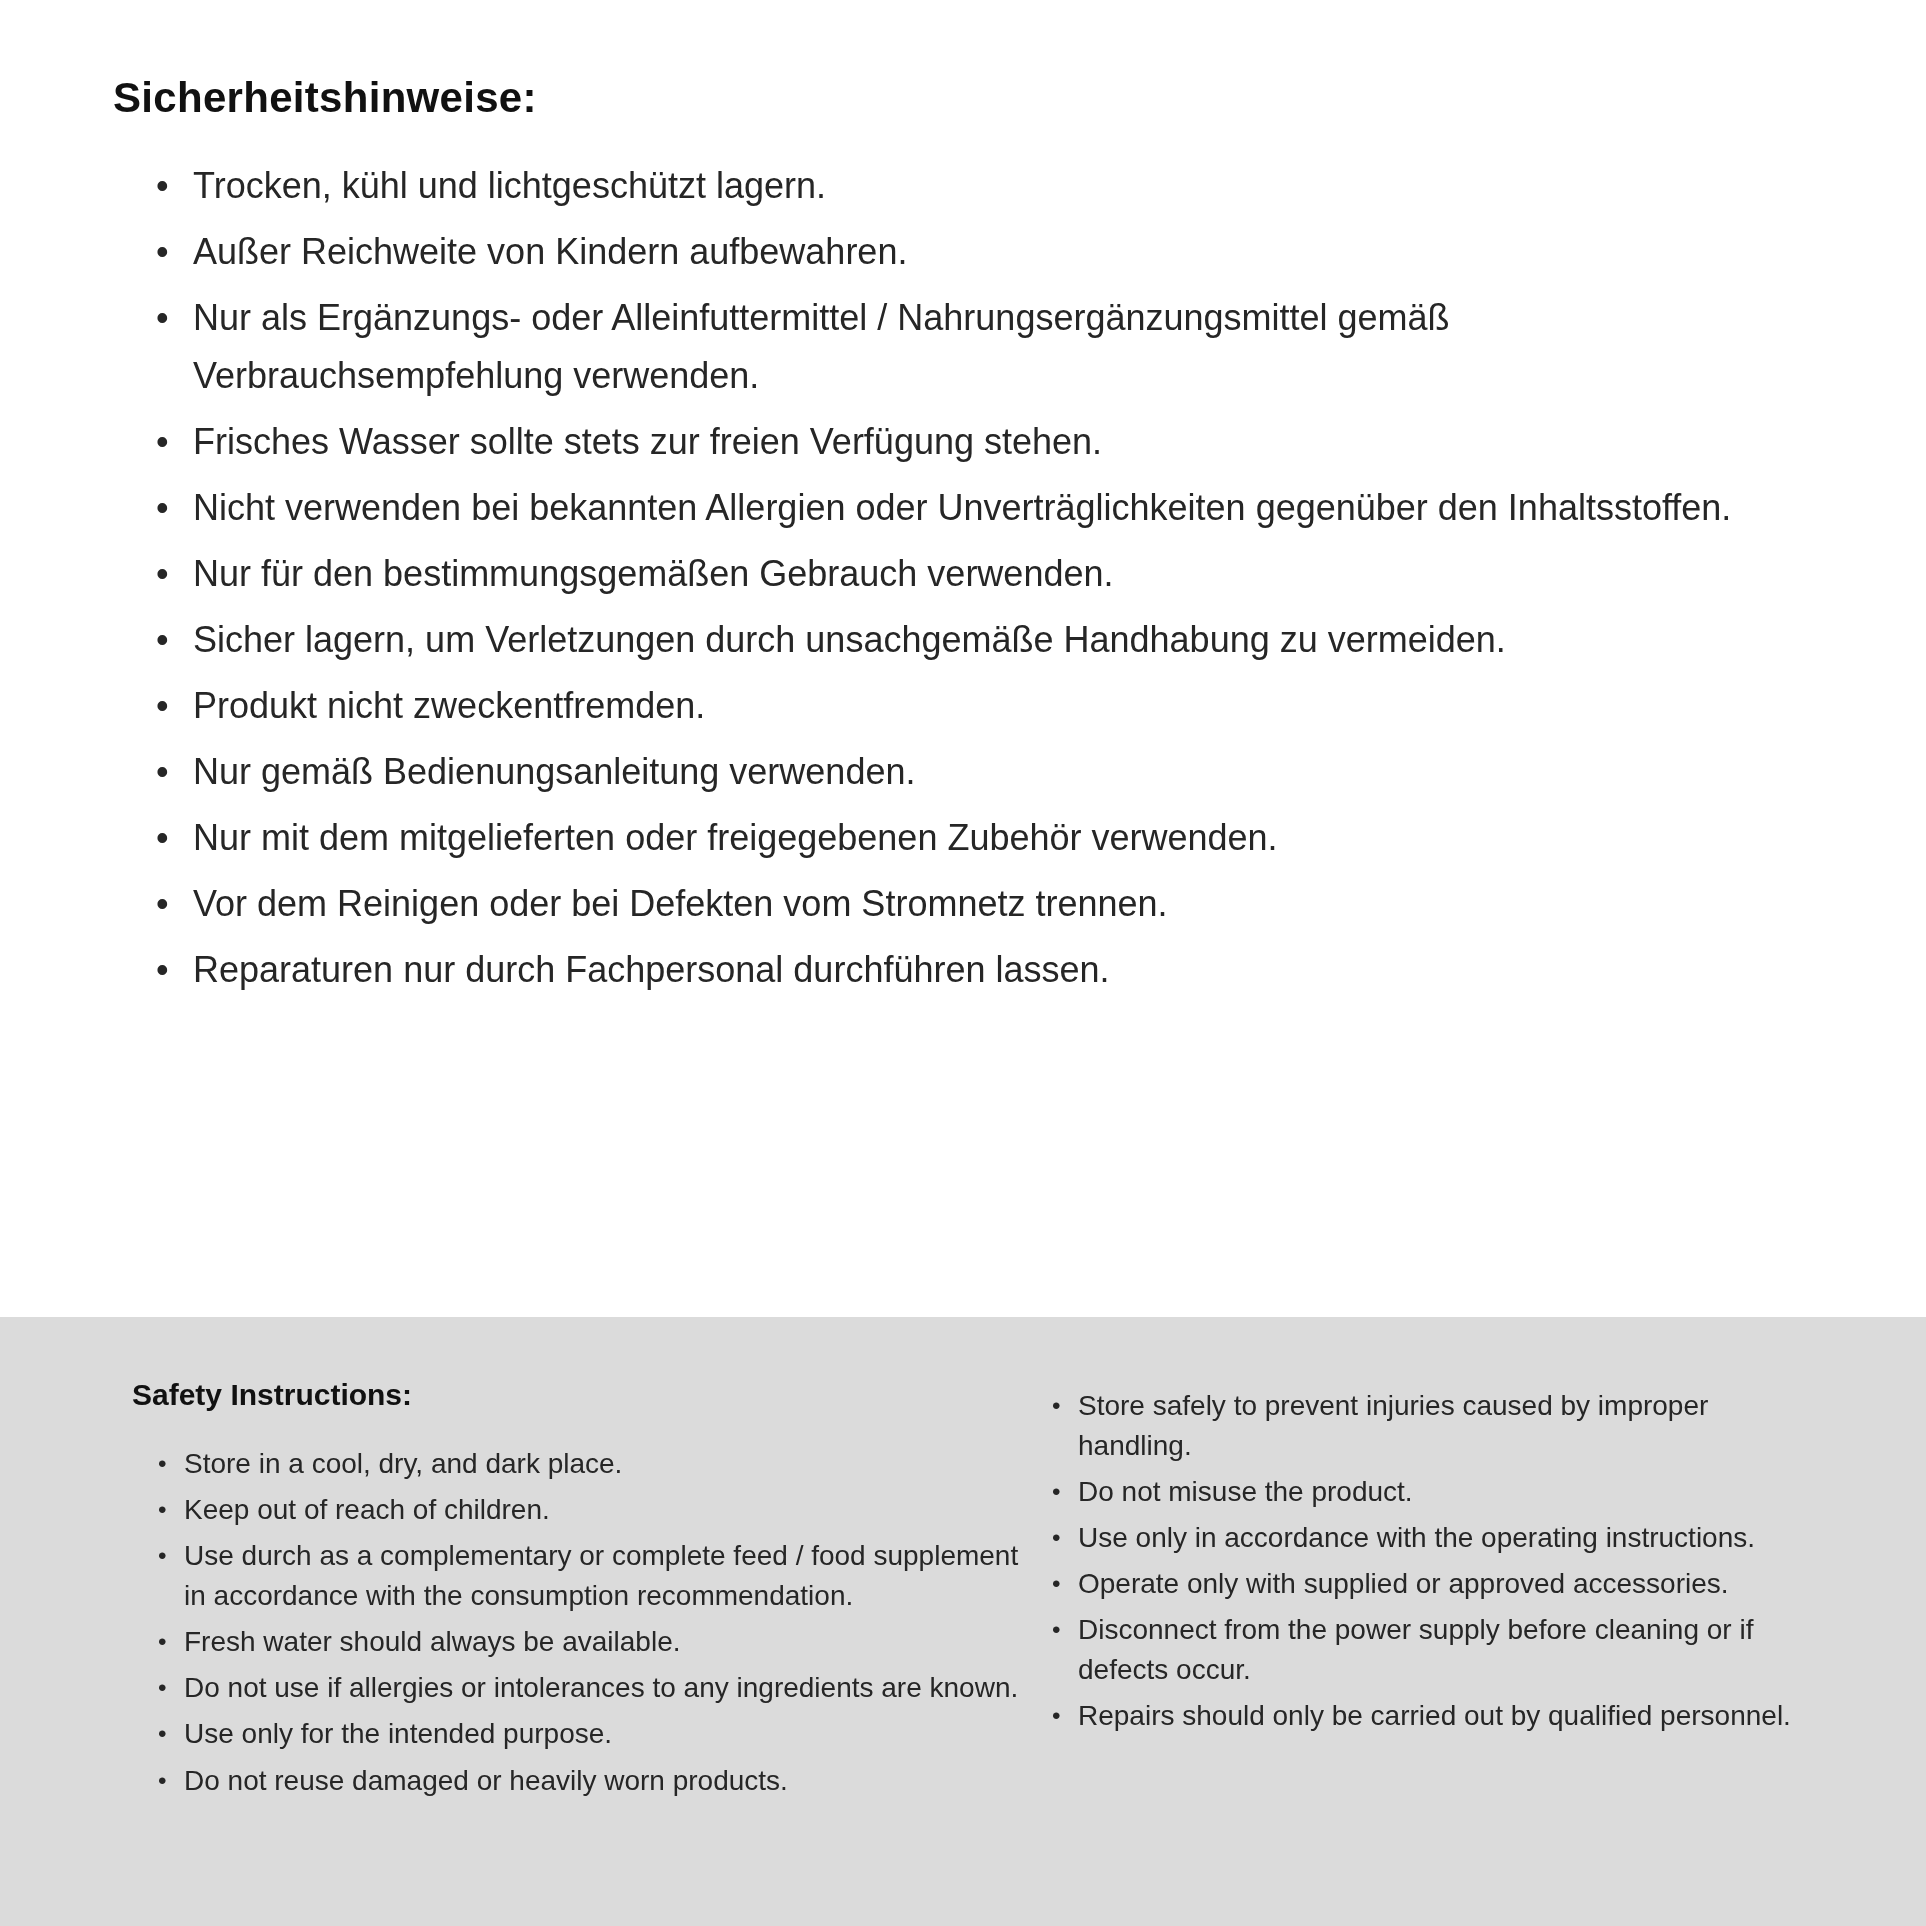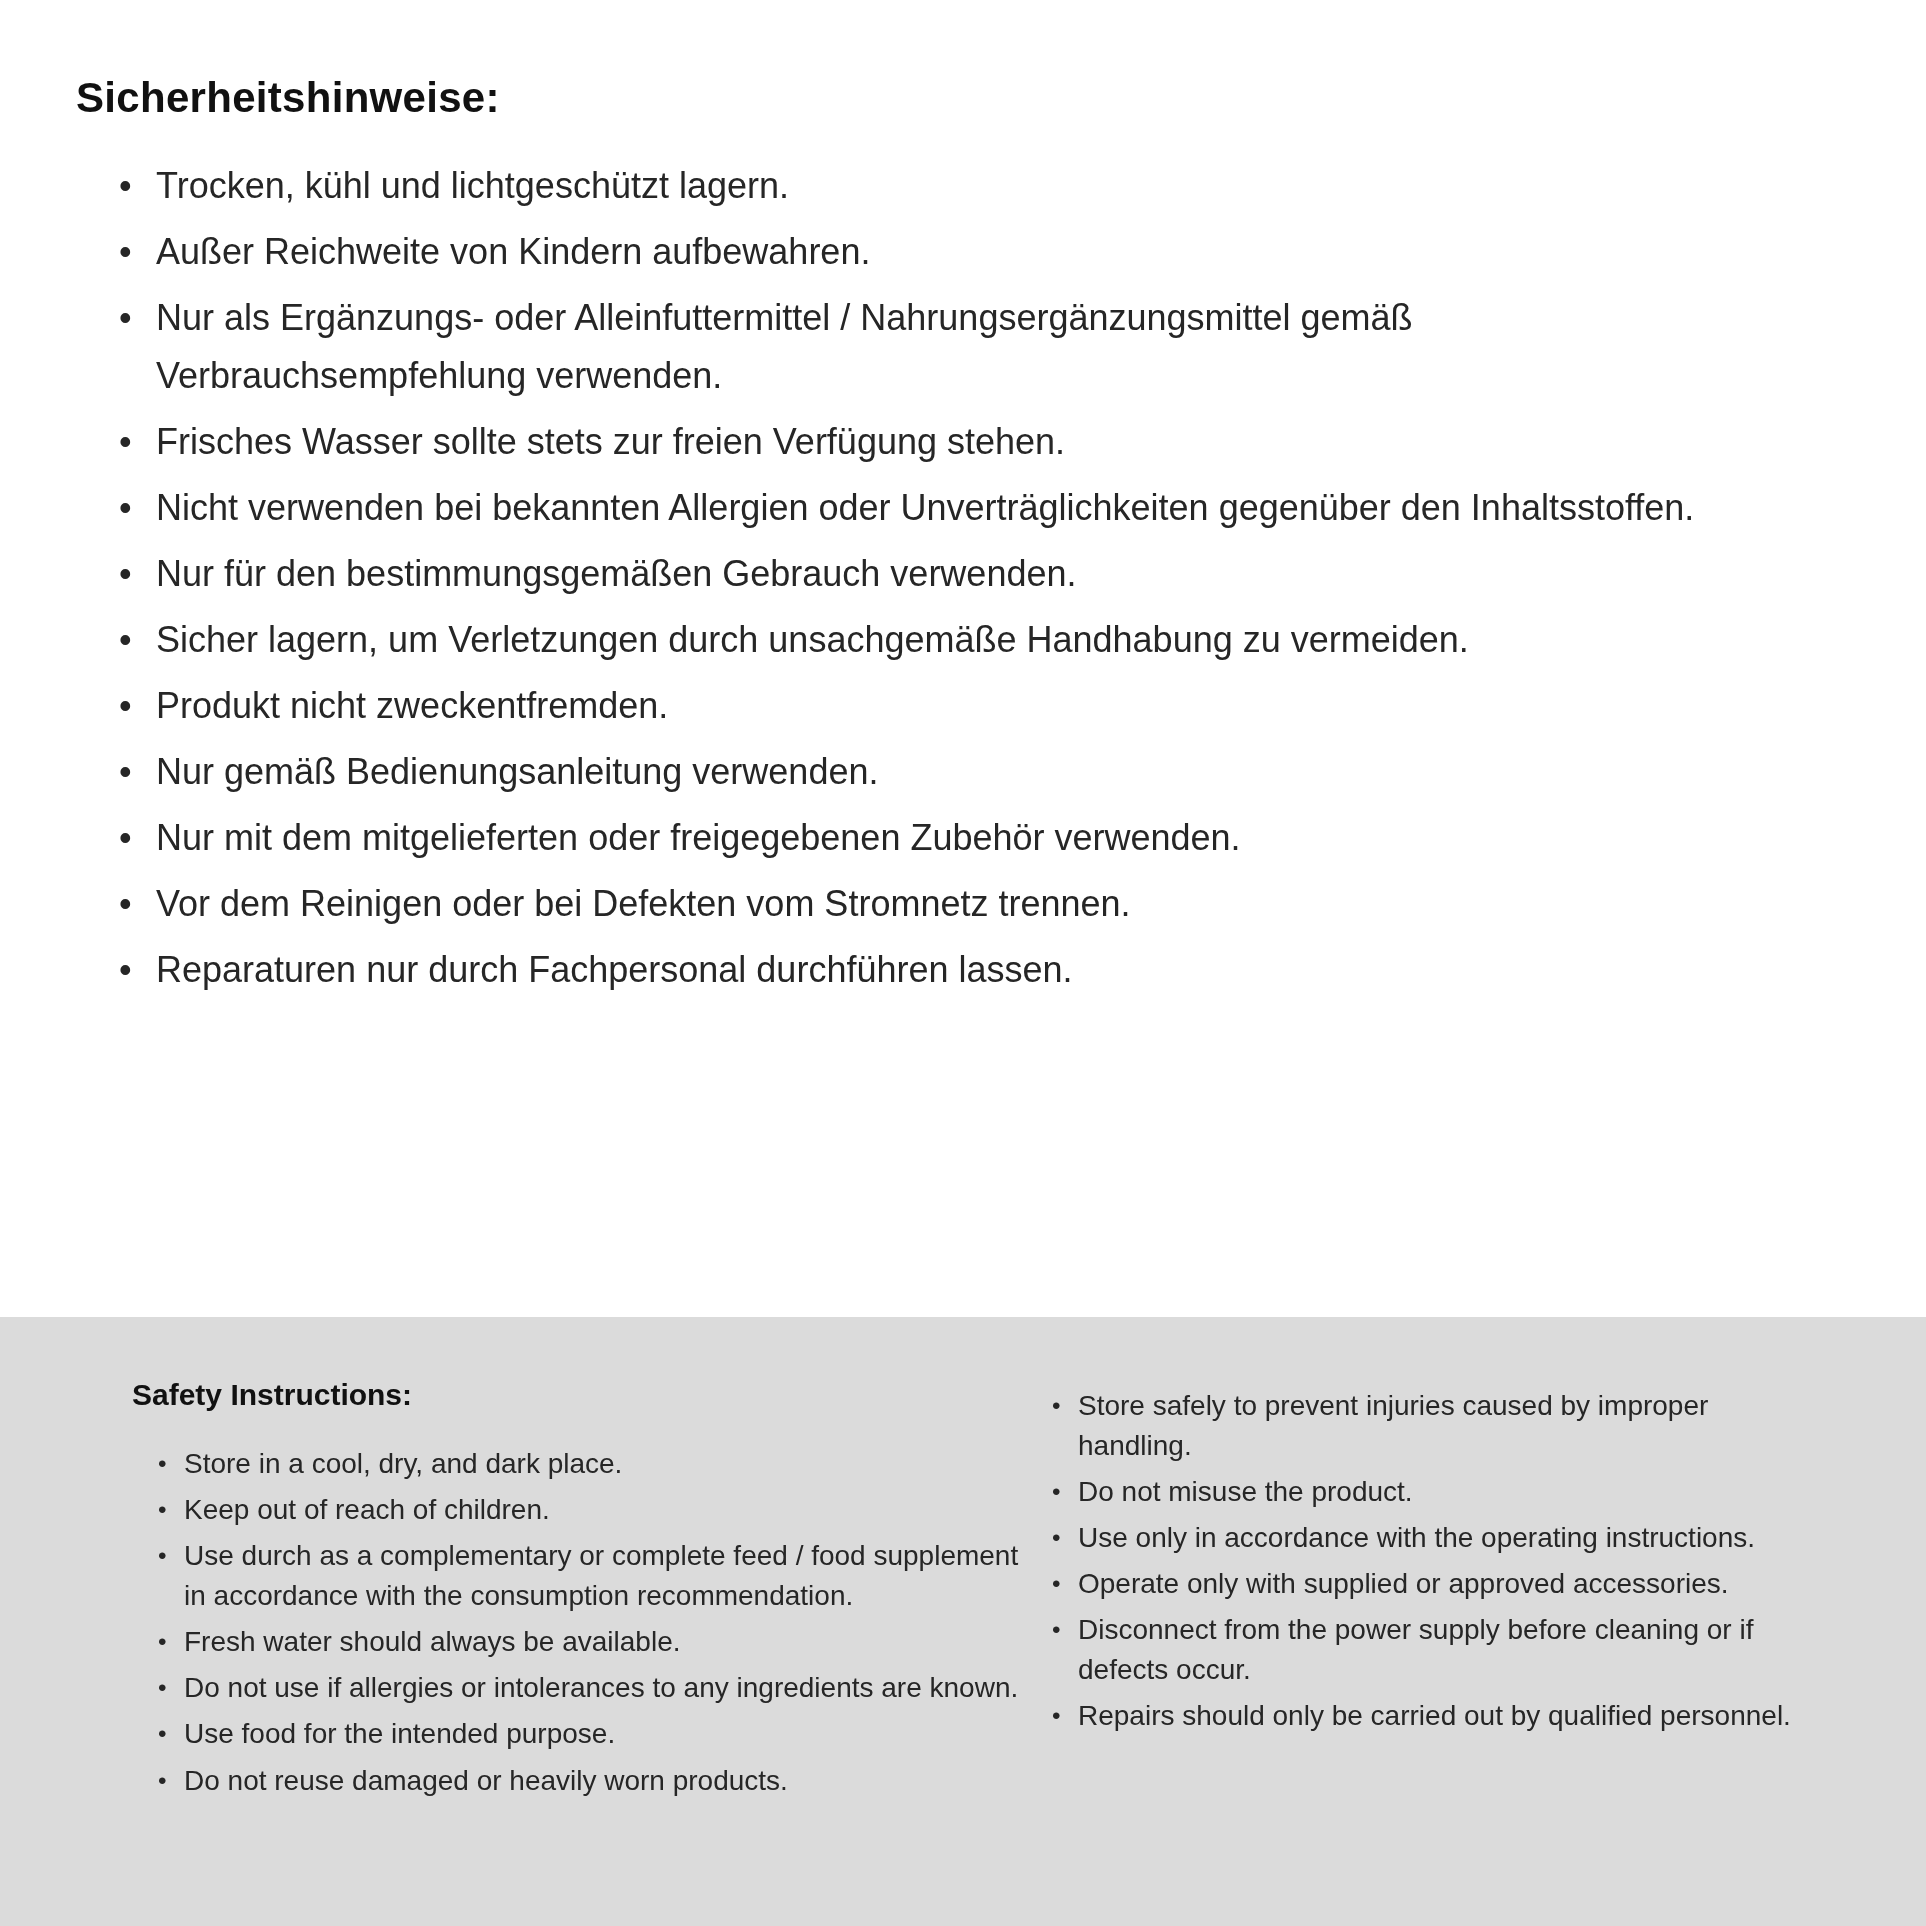--- a/index.html
+++ b/index.html
@@ -16,21 +16,21 @@
     overflow: hidden;
   }
   .page {
     position: relative;
     width: 1926px;
     height: 1926px;
   }
 
   
   .de-section {
-    padding: 74px 128px 0 76px;
+    padding: 74px 128px 0 113px;
   }
   .de-heading {
     font-size: 42px;
     font-weight: 700;
     color: #111111;
     margin: 0 0 35px 0;
     letter-spacing: 0.3px;
   }
   ul.bullet-list {
     list-style: none;
@@ -137,21 +137,21 @@
   <section class="en-section">
     <div class="en-columns">
       <div class="en-col-left">
         <h2 class="en-heading">Safety Instructions:</h2>
         <ul class="bullet-list">
             <li>Store in a cool, dry, and dark place.</li>
             <li>Keep out of reach of children.</li>
             <li>Use durch as a complementary or complete feed / food supplement in accordance with the consumption recommendation.</li>
             <li>Fresh water should always be available.</li>
             <li>Do not use if allergies or intolerances to any ingredients are known.</li>
-            <li>Use food for the intended purpose.</li>
+            <li>Use only for the intended purpose.</li>
             <li>Do not reuse damaged or heavily worn products.</li>
           </ul>
       </div>
       <div class="en-col-right">
         <ul class="bullet-list">
             <li>Store safely to prevent injuries caused by improper handling.</li>
             <li>Do not misuse the product.</li>
             <li>Use only in accordance with the operating instructions.</li>
             <li>Operate only with supplied or approved accessories.</li>
             <li>Disconnect from the power supply before cleaning or if defects occur.</li>

